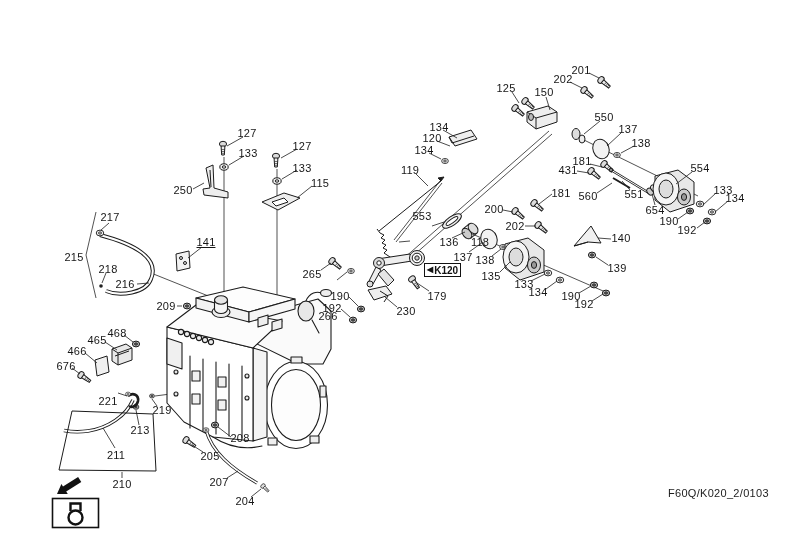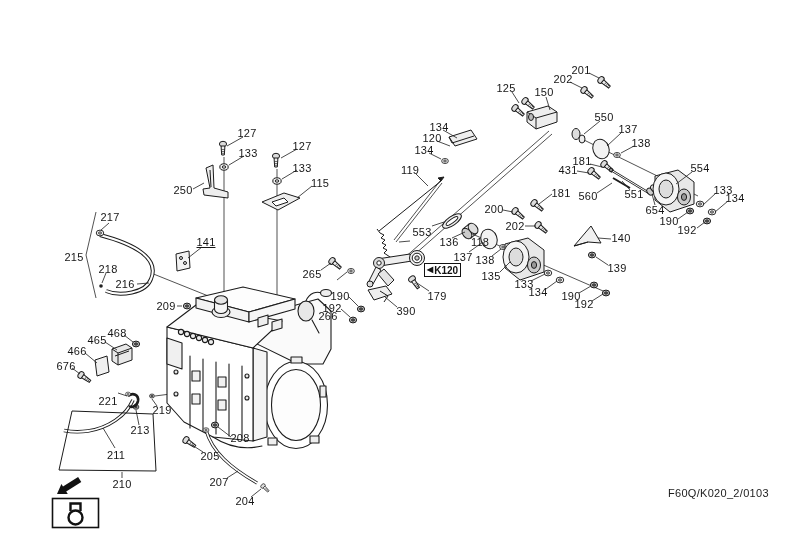--- a/index.html
+++ b/index.html
@@ -378,34 +378,34 @@
       <span class="plabel" style="left: 723px; top: 190px;">133</span>
       <span class="plabel" style="left: 735px; top: 198px;">134</span>
       <span class="plabel" style="left: 561px; top: 193px;">181</span>
       <span class="plabel" style="left: 588px; top: 196px;">560</span>
       <span class="plabel" style="left: 634px; top: 194px;">551</span>
       <span class="plabel" style="left: 655px; top: 210px;">654</span>
       <span class="plabel" style="left: 669px; top: 221px;">190</span>
       <span class="plabel" style="left: 687px; top: 230px;">192</span>
       <span class="plabel" style="left: 494px; top: 209px;">200</span>
       <span class="plabel" style="left: 515px; top: 226px;">202</span>
-      <span class="plabel" style="left: 422px; top: 232px;">553</span>
+      <span class="plabel" style="left: 422px; top: 216px;">553</span>
       <span class="plabel" style="left: 440px; top: 242px; margin-left: 40px;">118</span>
       <span class="plabel" style="left: 449px; top: 242px;">136</span>
       <span class="plabel" style="left: 463px; top: 257px;">137</span>
       <span class="plabel" style="left: 485px; top: 260px;">138</span>
       <span class="plabel" style="left: 491px; top: 276px;">135</span>
       <span class="plabel" style="left: 621px; top: 238px;">140</span>
       <span class="plabel" style="left: 617px; top: 268px;">139</span>
       <span class="plabel" style="left: 312px; top: 274px;">265</span>
       <span class="plabel" style="left: 328px; top: 284px; margin-top: 32px;">266</span>
       <span class="plabel" style="left: 340px; top: 296px;">190</span>
       <span class="plabel" style="left: 332px; top: 308px;">192</span>
       <span class="plabel" style="left: 437px; top: 296px;">179</span>
-      <span class="plabel" style="left: 406px; top: 311px;">390</span>
+      <span class="plabel" style="left: 406px; top: 311px;">230</span>
       <span class="plabel" style="left: 524px; top: 284px;">133</span>
       <span class="plabel" style="left: 538px; top: 292px;">134</span>
       <span class="plabel" style="left: 571px; top: 296px;">190</span>
       <span class="plabel" style="left: 584px; top: 304px;">192</span>
       <span class="plabel" style="left: 117px; top: 333px;">468</span>
       <span class="plabel" style="left: 97px; top: 340px;">465</span>
       <span class="plabel" style="left: 77px; top: 351px;">466</span>
       <span class="plabel" style="left: 66px; top: 366px;">676</span>
       <span class="plabel" style="left: 108px; top: 401px;">221</span>
       <span class="plabel" style="left: 162px; top: 410px;">219</span>

